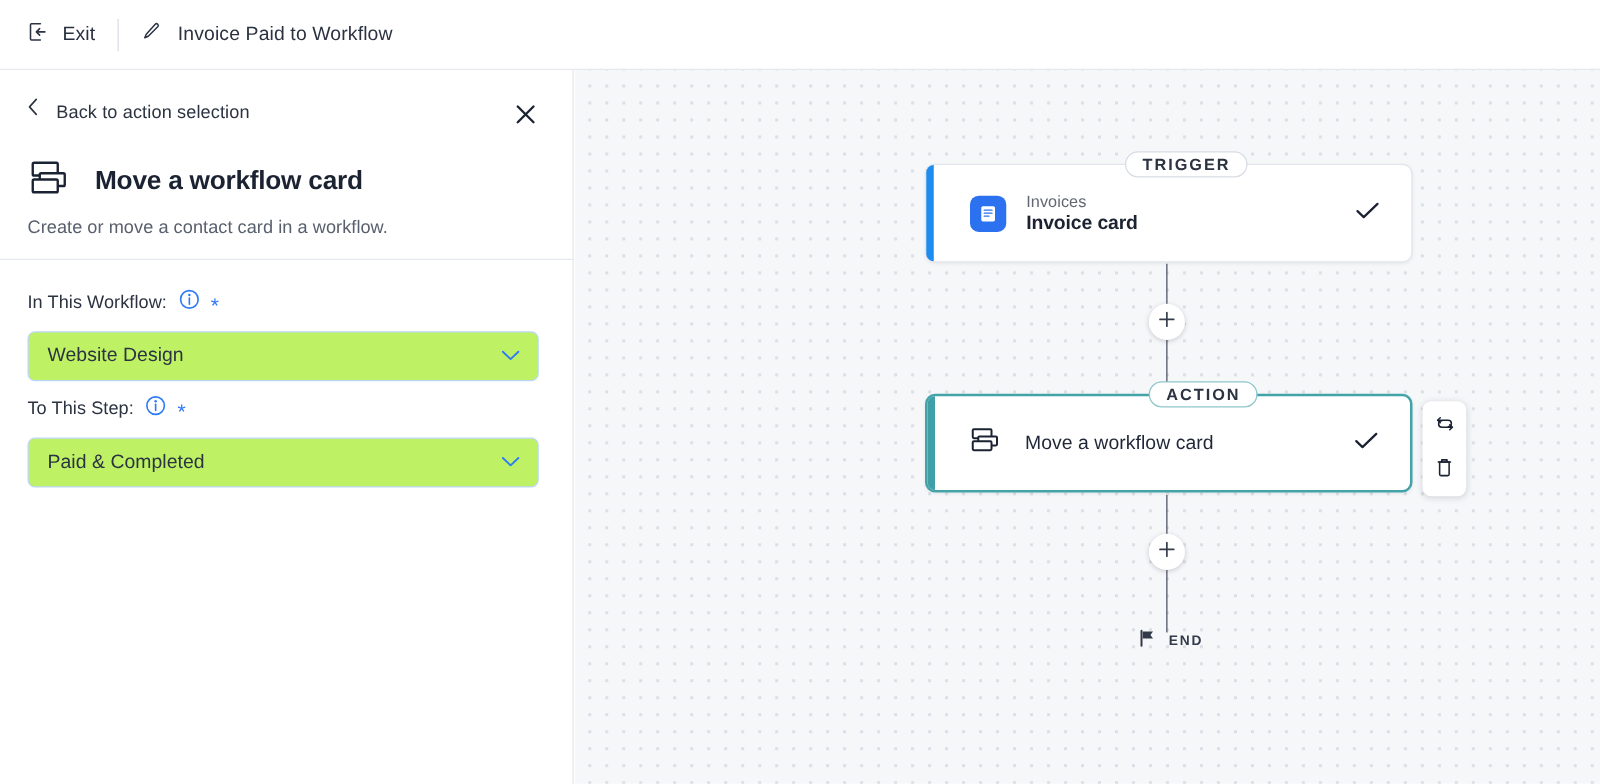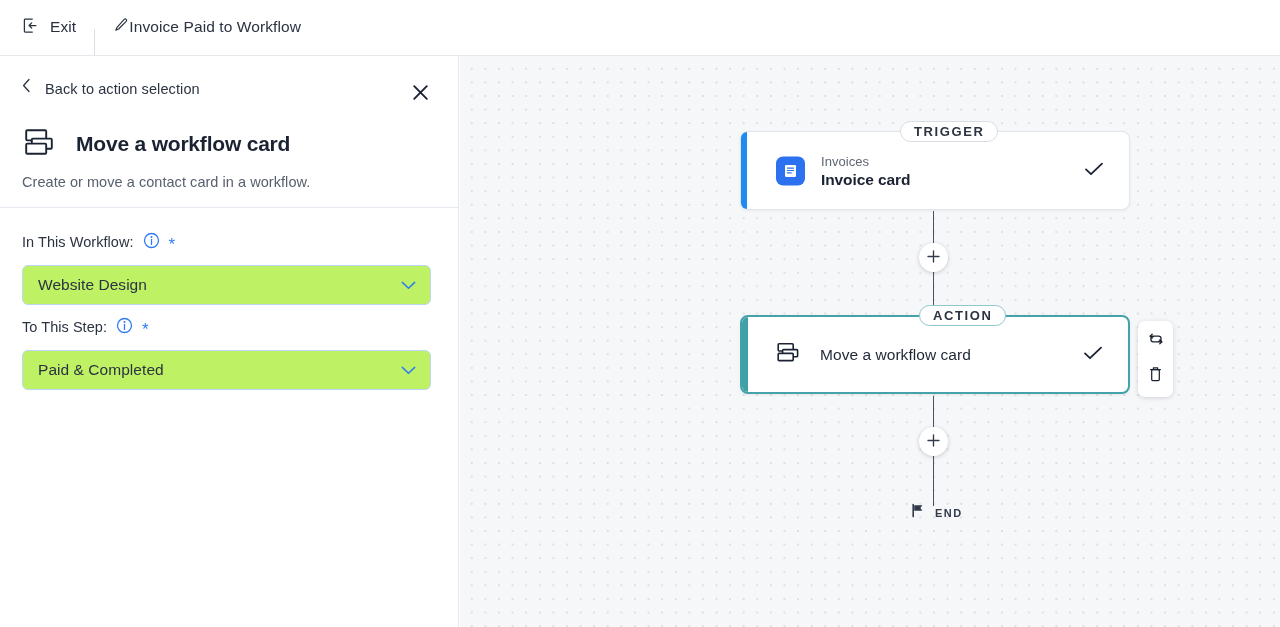--- a/index.html
+++ b/index.html
@@ -9,35 +9,35 @@
     background: #ffffff;
     overflow: hidden;
   }
 
   
   .topbar {
     position: absolute; top: 0; left: 0;
     width: 1280px; height: 56px;
     background: #ffffff;
     border-bottom: 1px solid #e6e8ee;
-    display: flex; align-items: flex-end;
+    display: flex; align-items: center;
   }
   .topbar-btn {
     display: flex; align-items: center; gap: 11px;
     height: 56px; padding: 0 18px 0 22px;
     cursor: pointer;
   }
   .topbar-label {
     font-size: 15.5px; color: #28303f; letter-spacing: .1px;
   }
   .topbar-divider {
     width: 1px; height: 26px; background: #d9dde5;
   }
   .topbar-title-wrap {
-    display: flex; align-items: center; 
+    display: flex; align-items: center; gap: 13px;
     height: 56px; padding: 0 18px; cursor: pointer;
   }
   .topbar-title {
     font-size: 15.5px; color: #2b3341; letter-spacing: .1px;
   }
   .ic { display: block; }
 
   
   .panel {
     position: absolute; top: 56px; left: 0;

